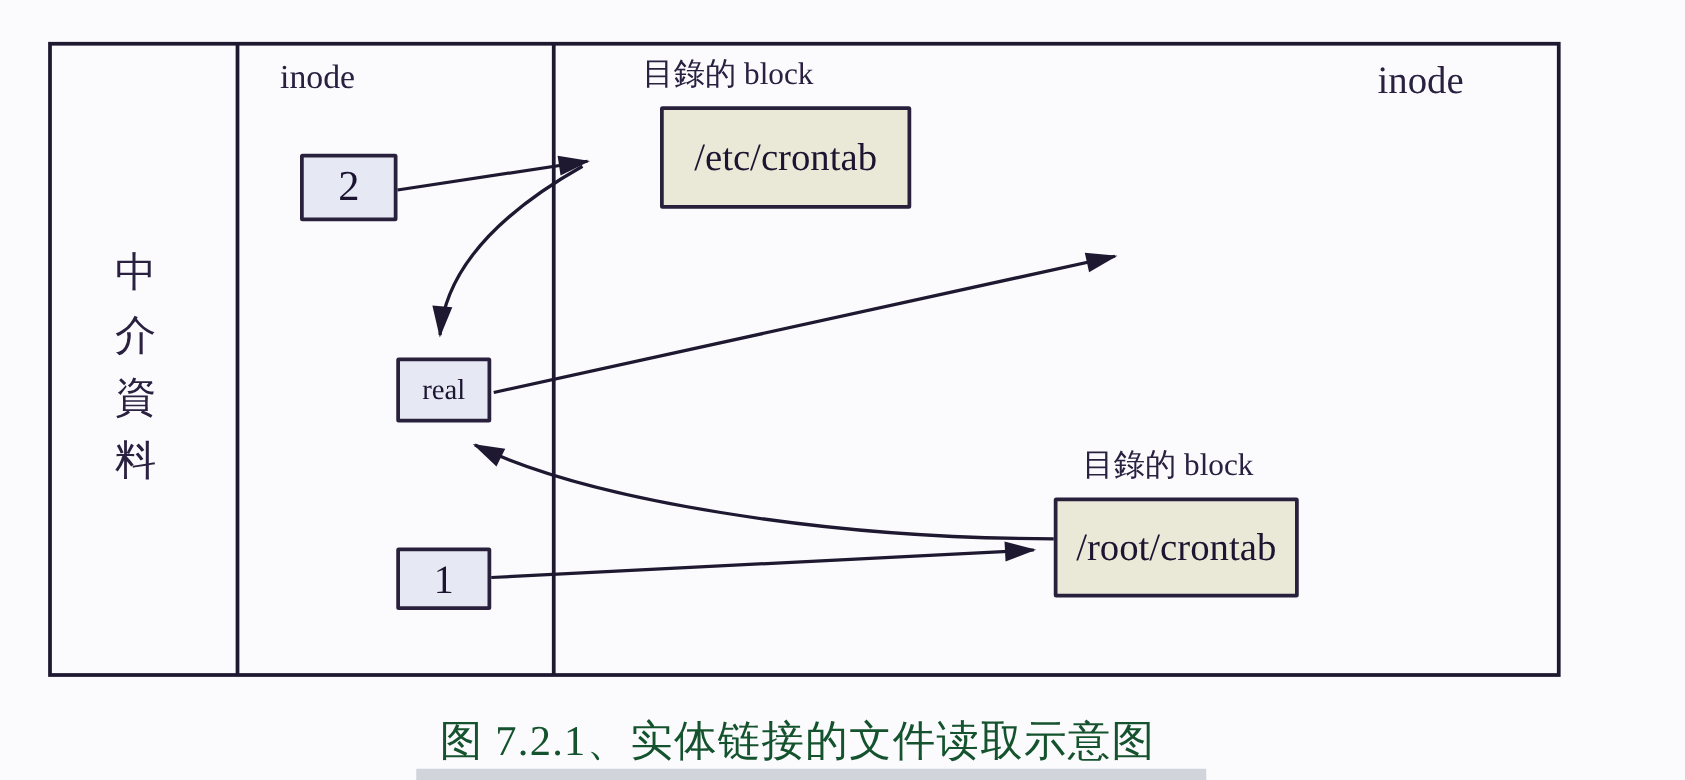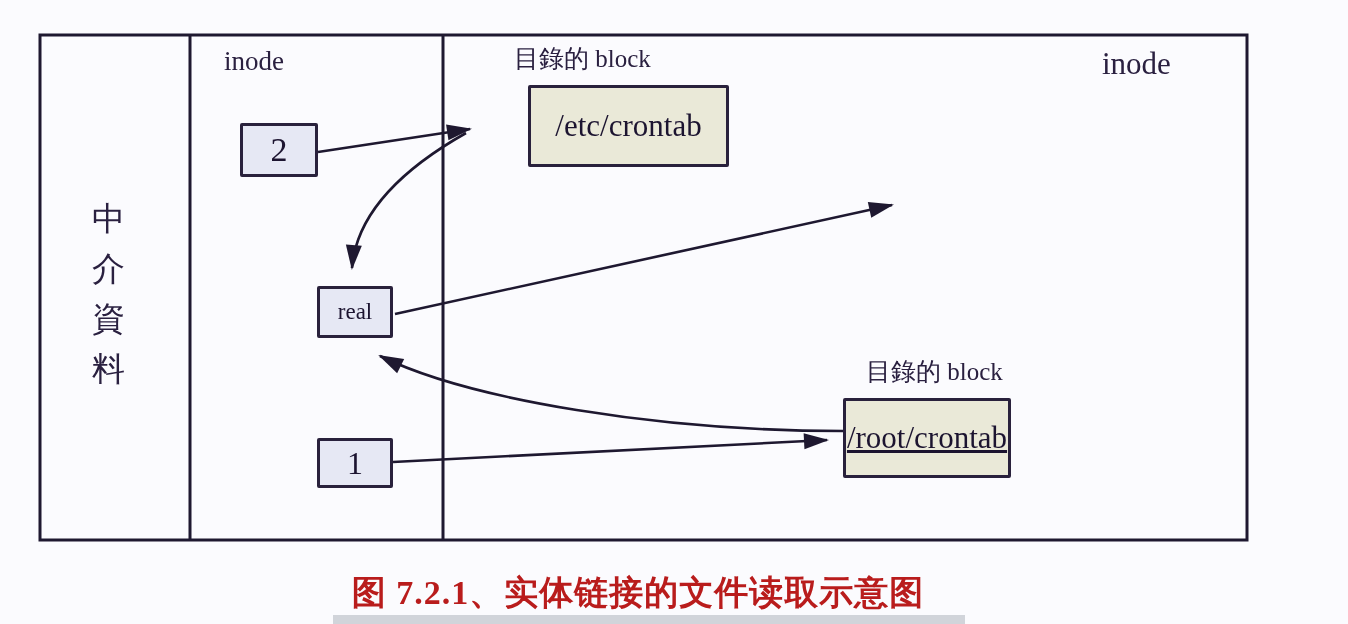--- a/index.html
+++ b/index.html
@@ -26,25 +26,25 @@
     display:flex;align-items:center;justify-content:center;
     color:#1c1430;
   }
   .node-inode{background:#e6e8f4;}
   .node-dir{background:#eae9d8;}
   .node-content{background:#e4e6f0;}
   .node-2{left:240px;top:123px;width:78px;height:54px;font-size:34px;}
   .node-real{left:317px;top:286px;width:76px;height:52px;font-size:23px;}
   .node-1{left:317px;top:438px;width:76px;height:50px;font-size:32px;}
   .node-etc{left:492px;top:85px;width:201px;height:82px;font-size:31px;margin-left:36px;}
-  .node-root{left:843px;top:398px;width:168px;height:80px;font-size:31px;text-decoration:underline;}
+  .node-root{left:843px;top:398px;width:196px;height:80px;font-size:31px;}
   .node-filecontent{left:912px;top:156px;width:236px;height:78px;font-size:30px;letter-spacing:2px;}
   .caption{
     position:absolute;left:0;top:570px;width:1276px;
-    text-align:center;font-size:34px;color:#b91c1c;letter-spacing:1px;font-weight:bold;
+    text-align:center;font-size:34px;color:#14532d;letter-spacing:1px;
   }
   .caption-band{
     position:absolute;left:333px;top:615px;width:632px;height:9px;
     background:#c9cdd4;opacity:.85;
   }
 </style>
 </head>
 <body>
 
 <div id="stage">

